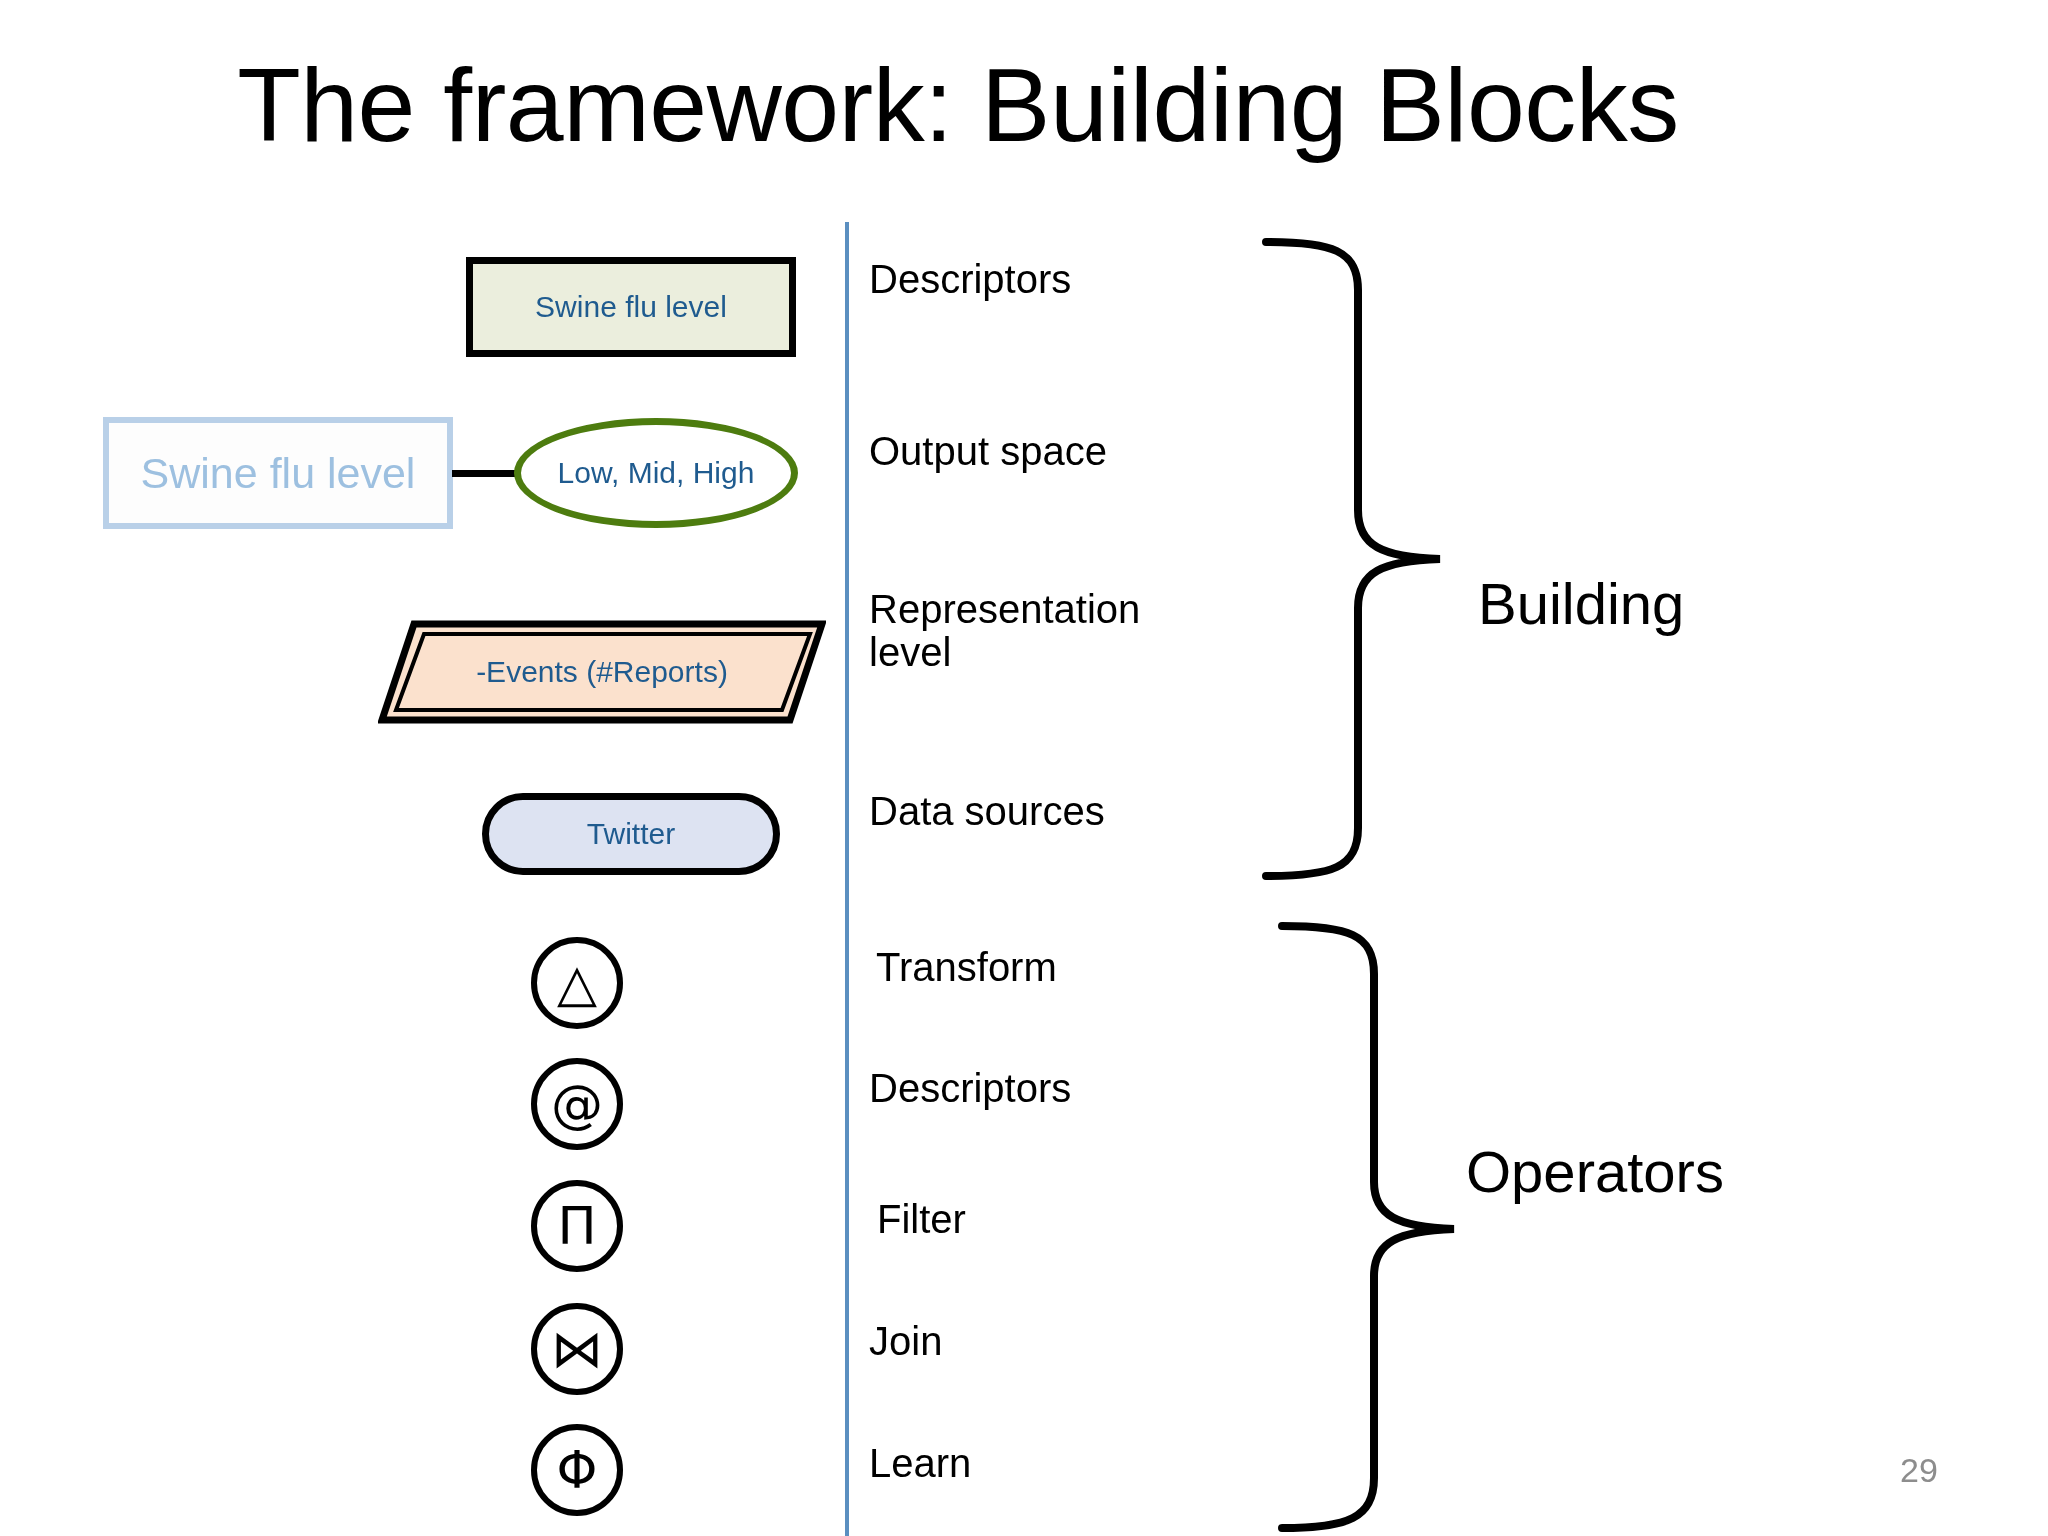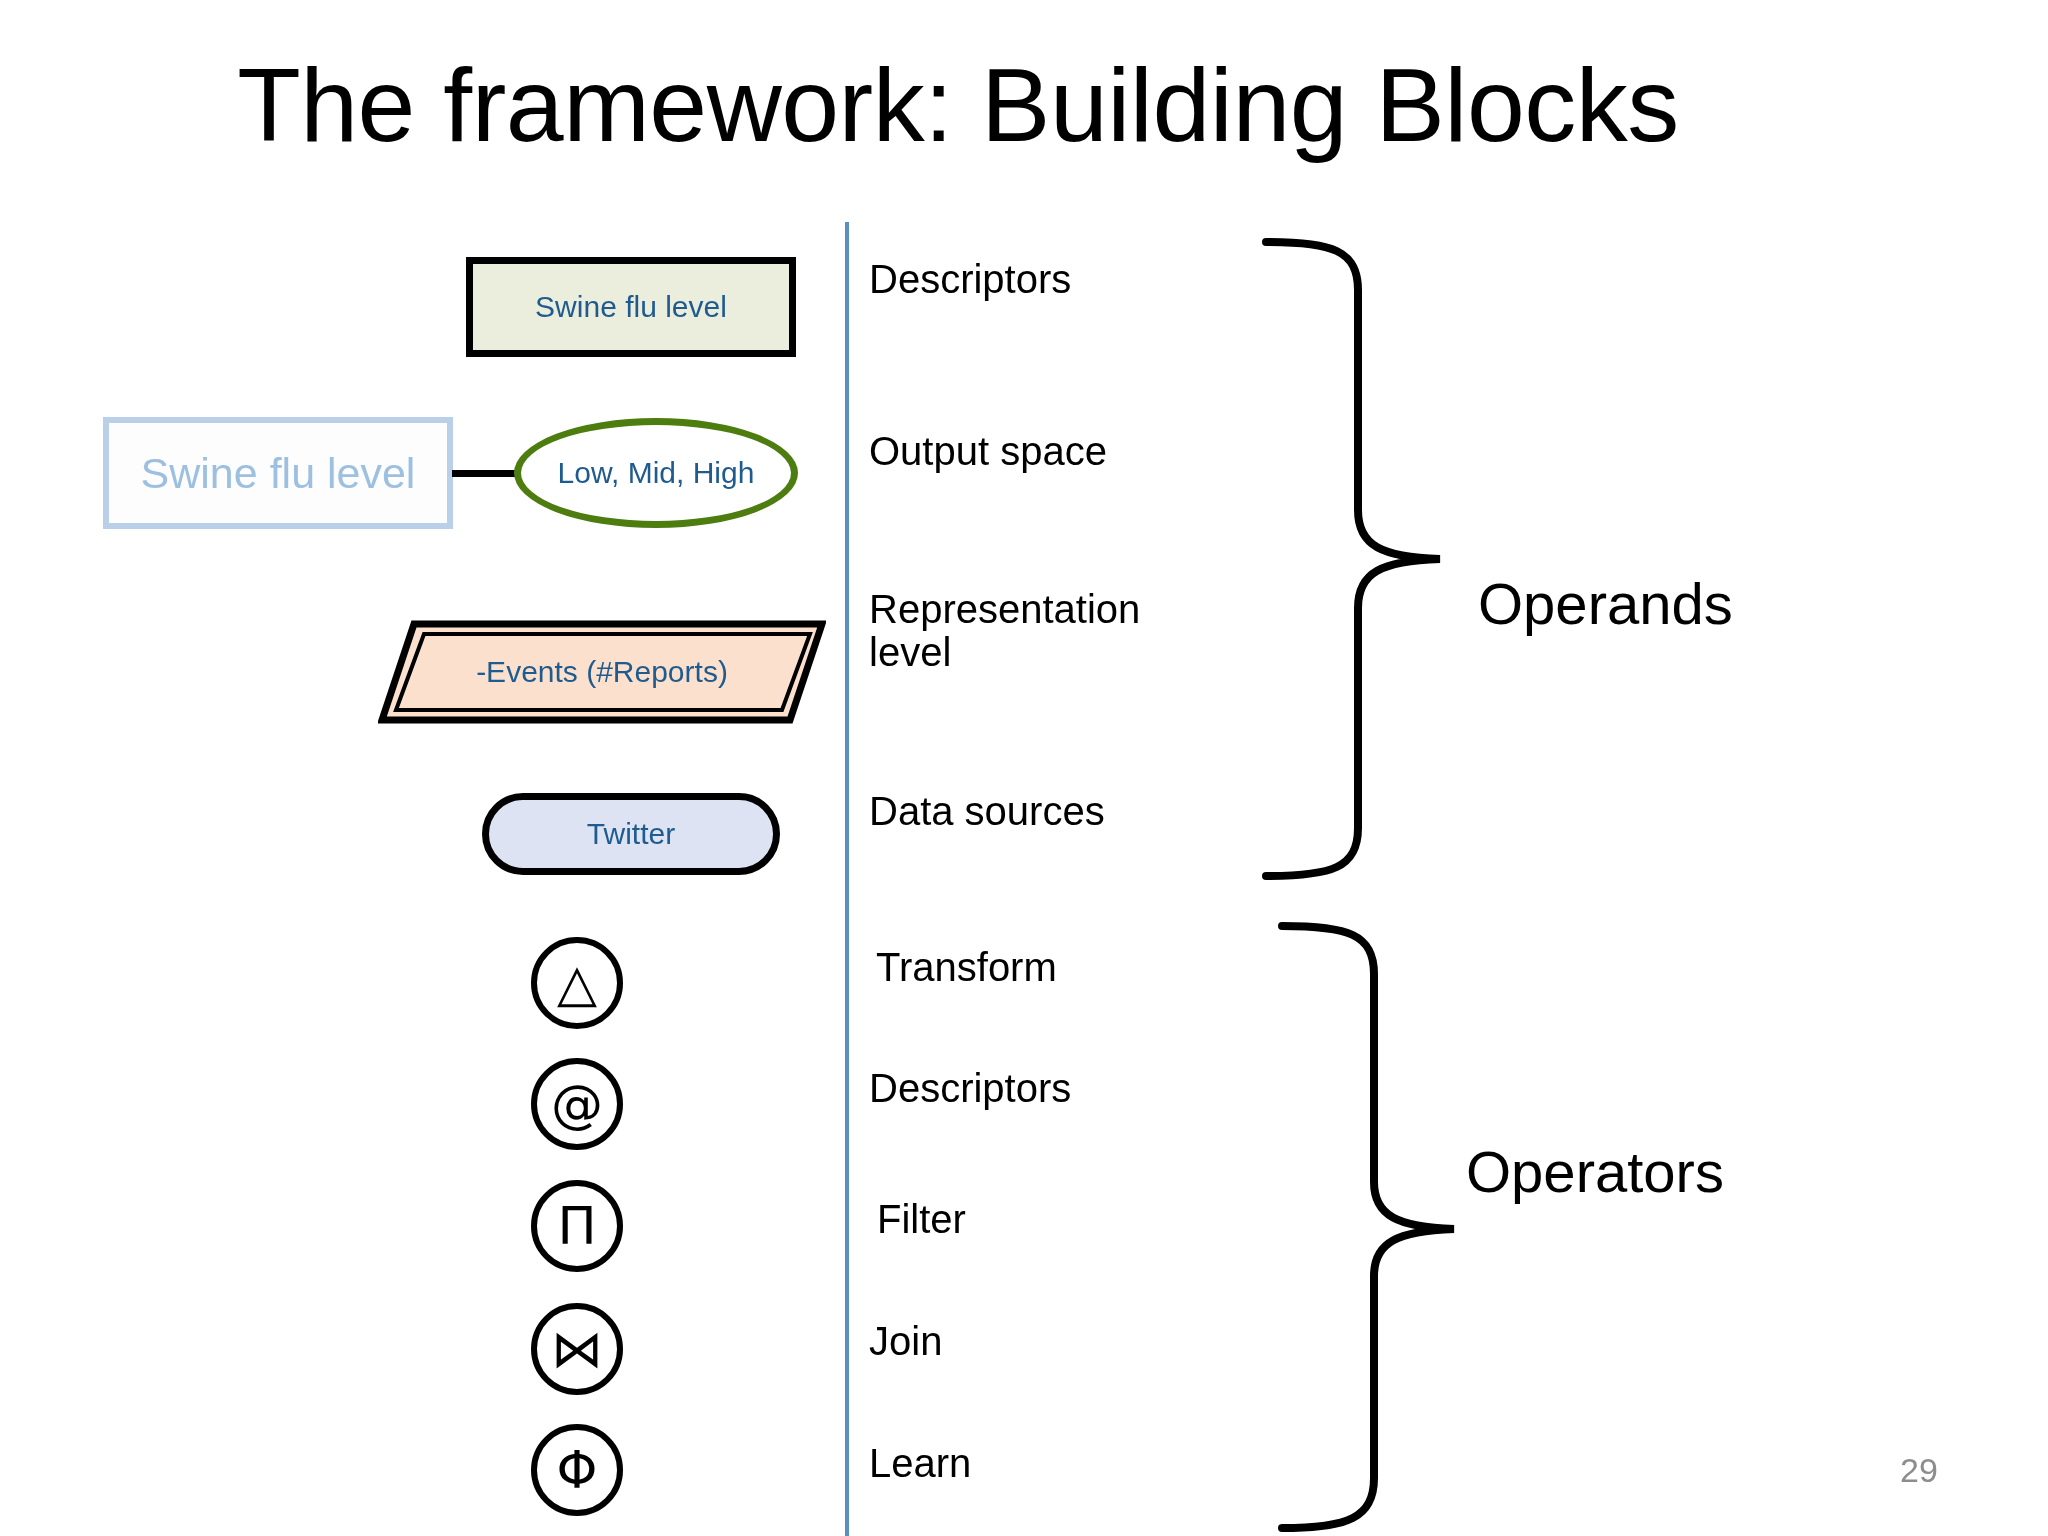--- a/index.html
+++ b/index.html
@@ -285,16 +285,16 @@
     <path d="M 4 6
              C 70 6, 96 14, 96 54
              L 96 262
              C 96 296, 120 307, 176 309
              C 120 311, 96 322, 96 356
              L 96 558
              C 96 598, 70 608, 4 608" fill="none" stroke="#000000" stroke-width="8" stroke-linecap="round"></path>
   </svg>
 </div>
 
-<div class="group-label" id="group-label-operands">Operands</div>
+<div class="group-label" id="group-label-operands">Building</div>
 <div class="group-label" id="group-label-operators">Operators</div>
 
 <div id="page-number">29</div>
 
 </body></html>

